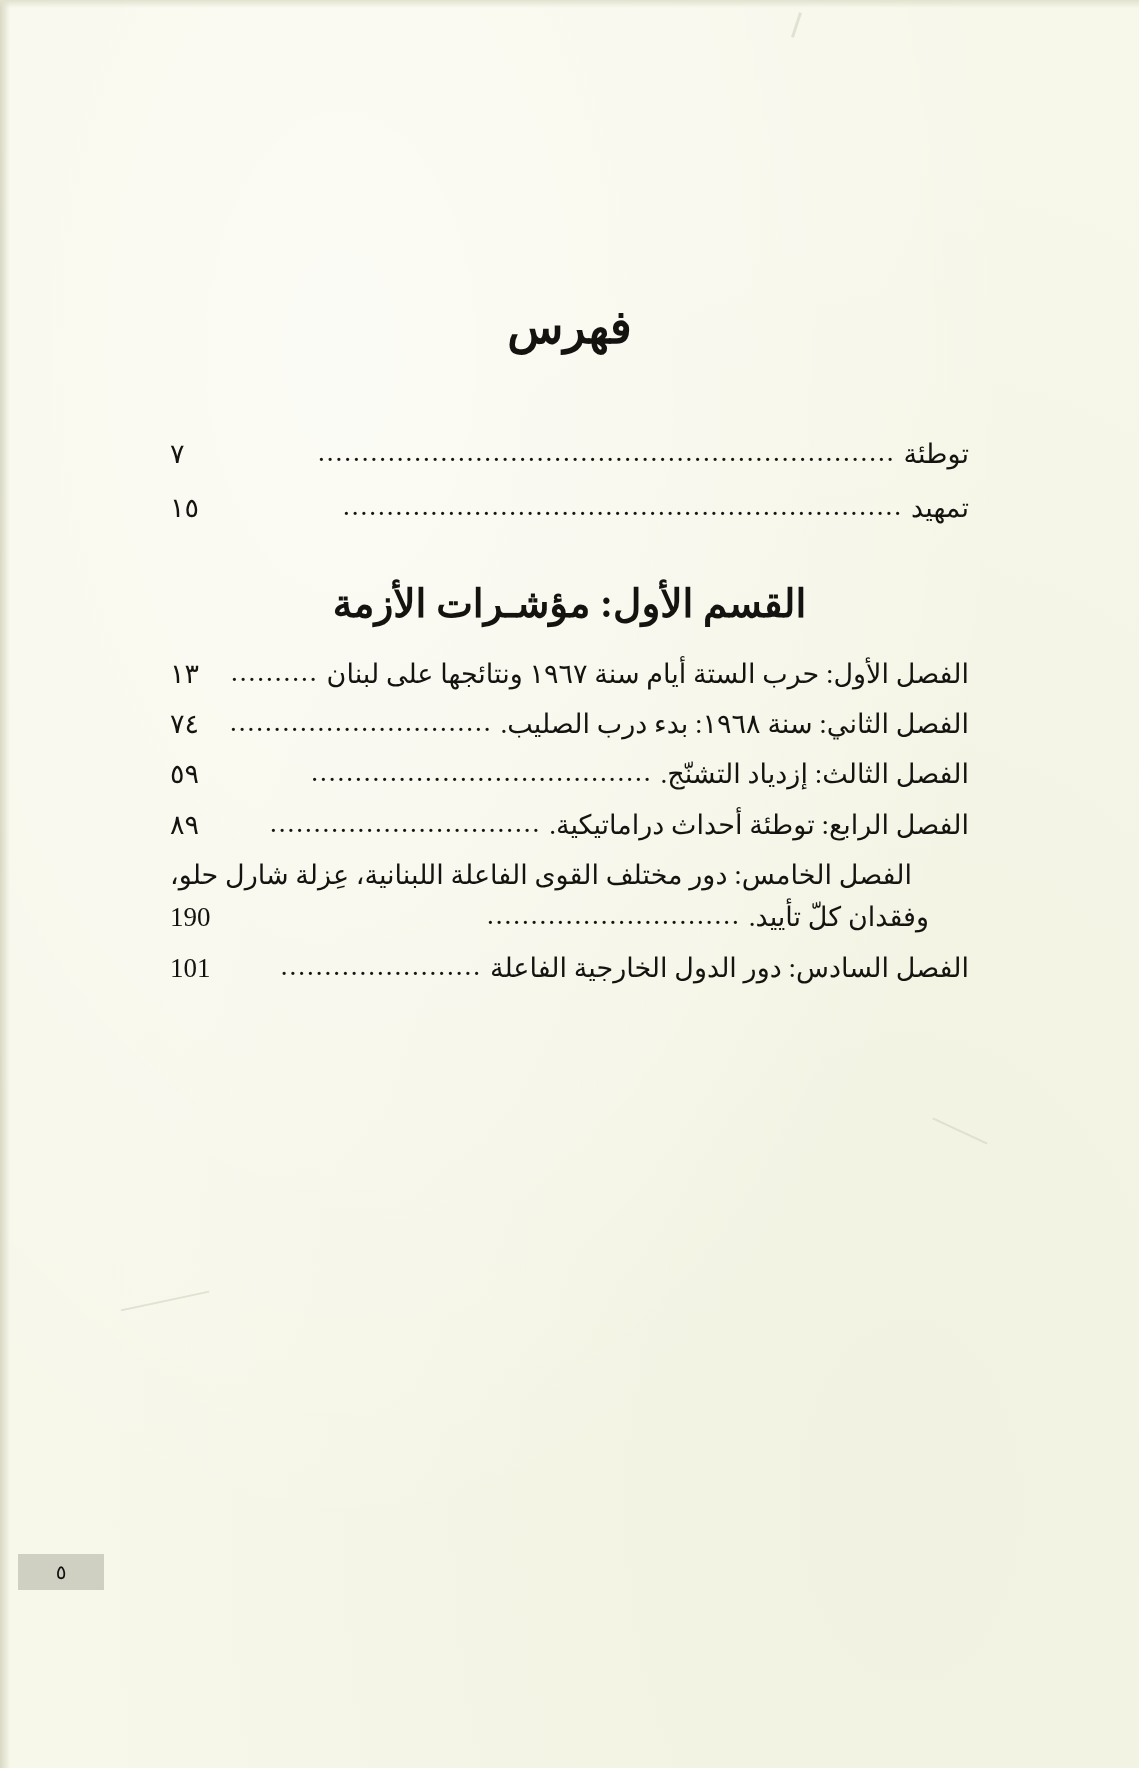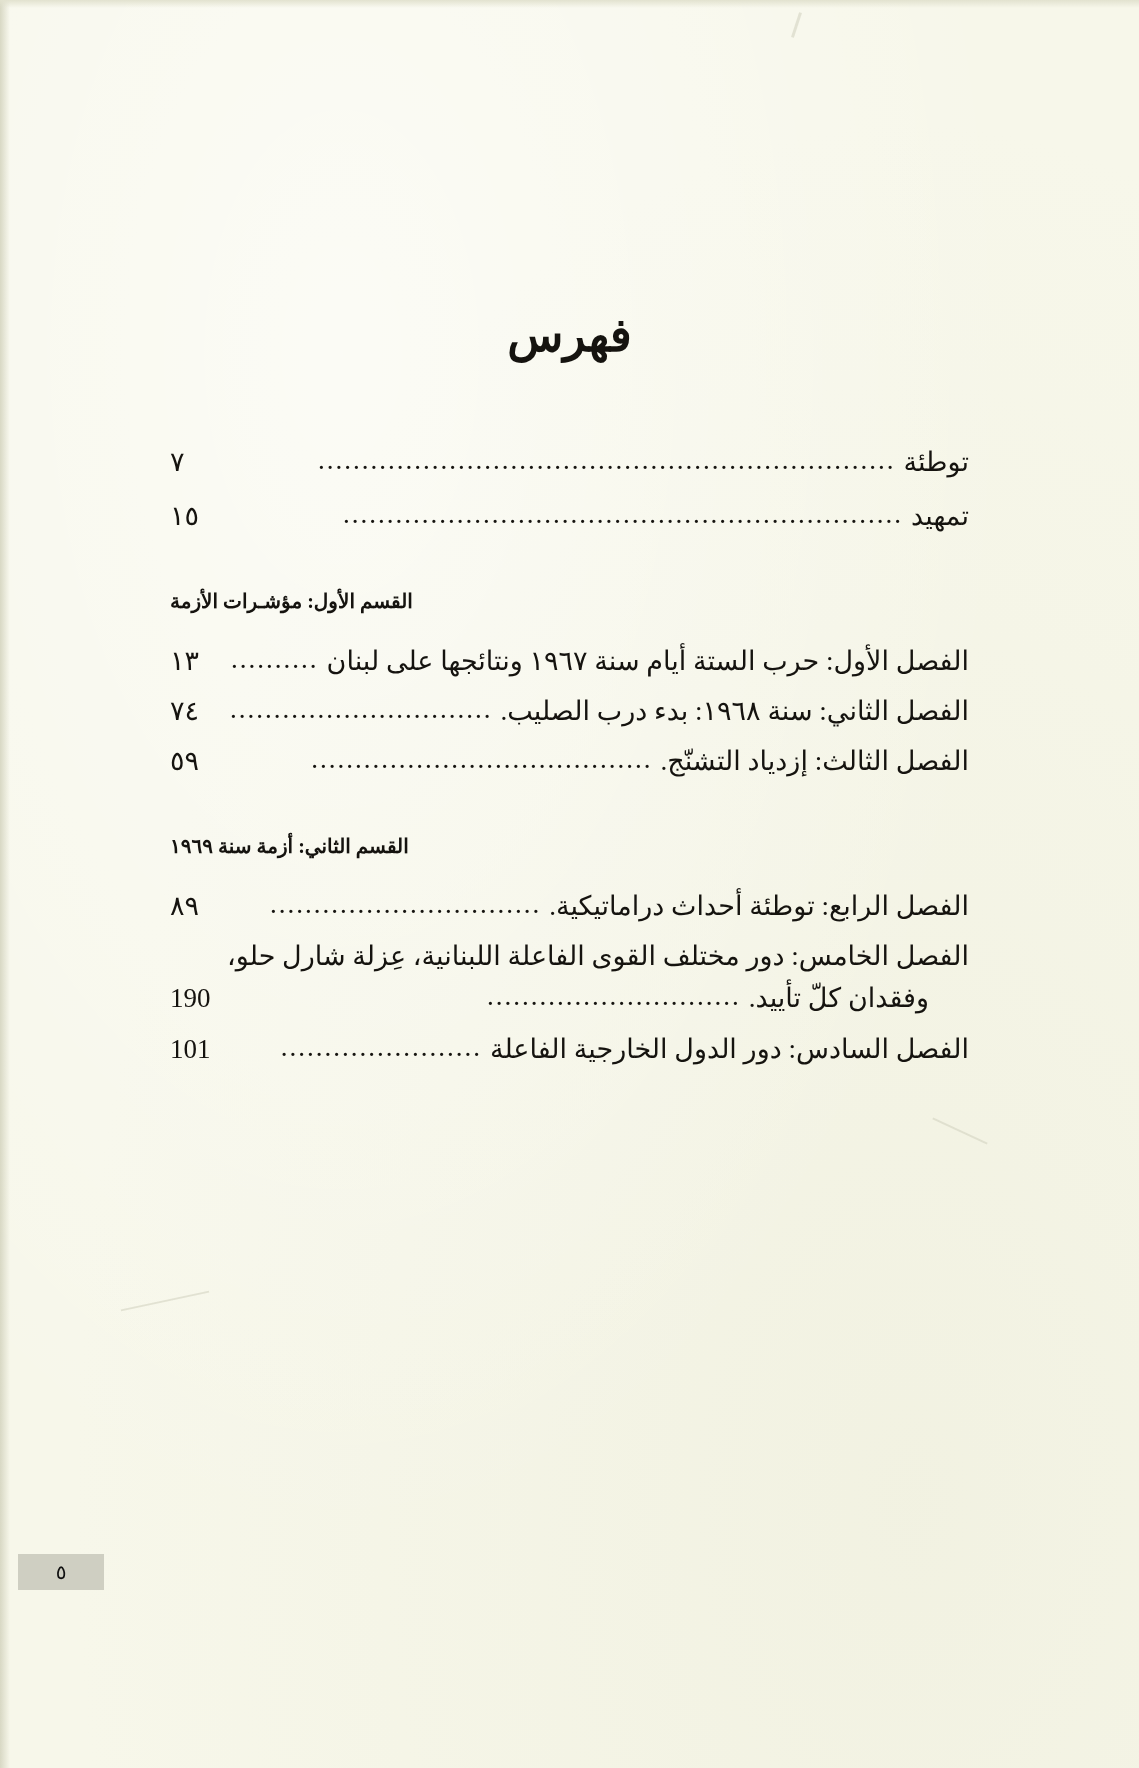--- a/index.html
+++ b/index.html
@@ -35,21 +35,20 @@
     position: absolute;
     left: 0; right: 0; top: 0;
     height: 8px;
     background: linear-gradient(to bottom, #e2e2cf, rgba(226,226,207,0));
     pointer-events: none;
   }
 
   .page {
     position: absolute;
     inset: 0;
-    margin-top: 8px;
   }
 
   .toc-title {
     position: absolute;
     top: 300px;
     left: 0;
     right: 0;
     text-align: center;
     font-size: 46px;
     font-weight: bold;
@@ -92,33 +91,33 @@
     font-size: 27px;
     min-width: 52px;
     text-align: left;
   }
 
   .front-entries .entry {
     margin-bottom: 26px;
   }
 
   .section-head {
-    text-align: left;
-    font-size: 20px;
+    text-align: center;
+    font-size: 39px;
     font-weight: bold;
     margin: 58px 0 34px 0;
     font-family: Liberation Serif, serif;
   }
 
   .entry.two-line {
     display: block;
   }
   .entry.two-line .line1 {
     display: block;
-    text-align: right;
+    text-align: left;
     white-space: nowrap;
     font-family: Liberation Serif, serif;
   }
   .entry.two-line .line2 {
     display: flex;
     align-items: baseline;
     margin-top: 14px;
     padding-right: 40px;
   }
   .entry.two-line .line2 .label {
@@ -192,21 +191,20 @@
       </div>
 
       <div class="entry">
         <span class="label">الفصل الثالث: إزدياد التشنّج.</span>
         <span class="leader">.......................................</span>
         <span class="page-num">٥٩</span>
       </div>
     </div>
 
     <div class="section">
-      <div class="section-head">القسم الثاني: أزمة سنة ١٩٦٩</div>
 
       <div class="entry">
         <span class="label">الفصل الرابع: توطئة أحداث دراماتيكية.</span>
         <span class="leader">...............................</span>
         <span class="page-num">٨٩</span>
       </div>
 
       <div class="entry two-line">
         <span class="line1 label">الفصل الخامس: دور مختلف القوى الفاعلة اللبنانية، عِزلة شارل حلو،</span>
         <span class="line2">

